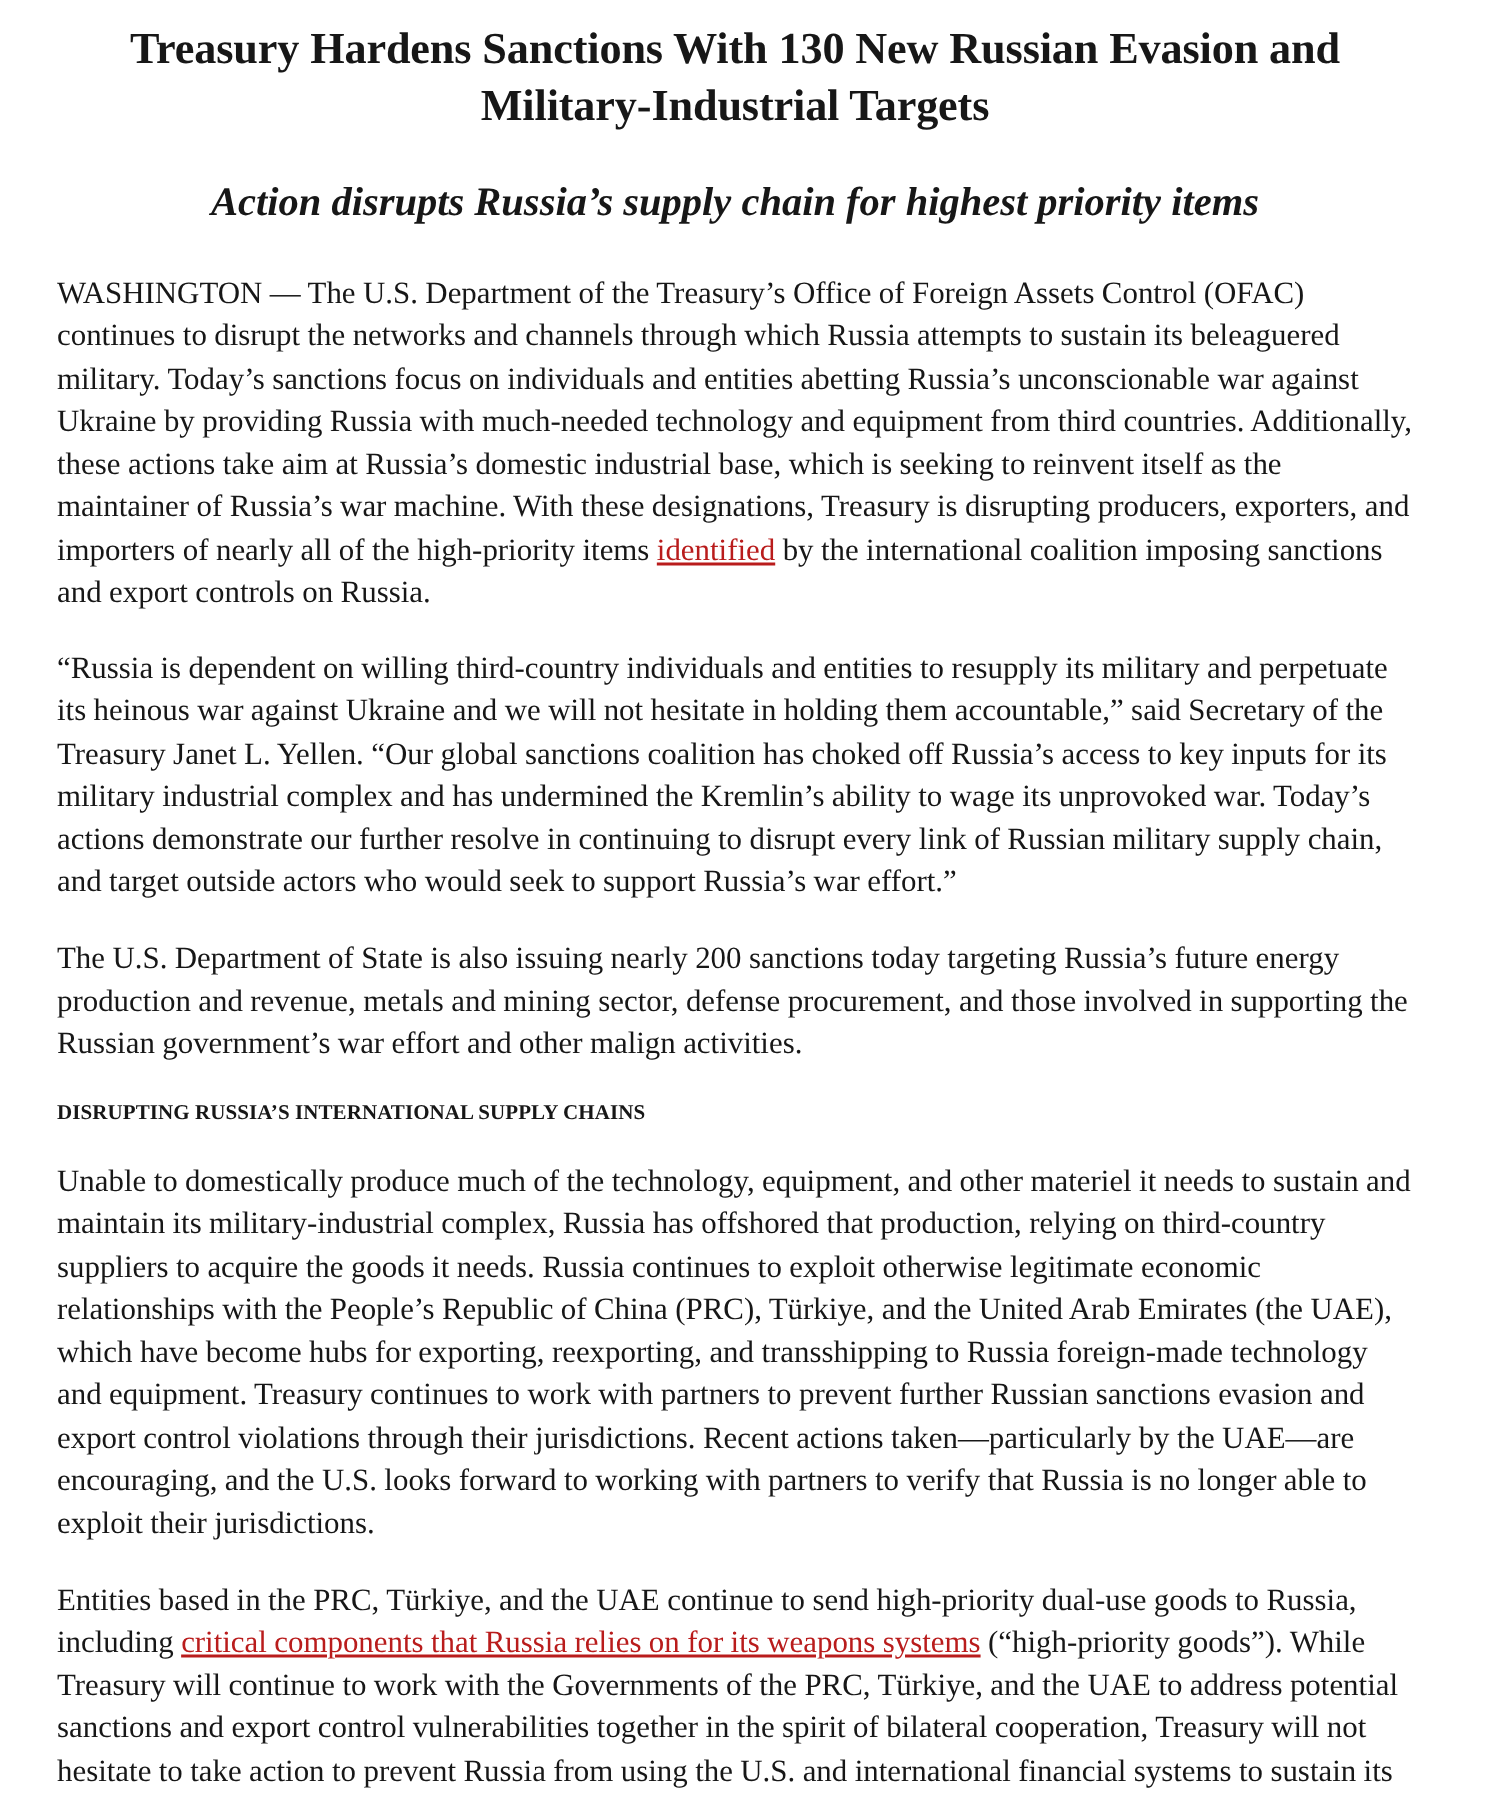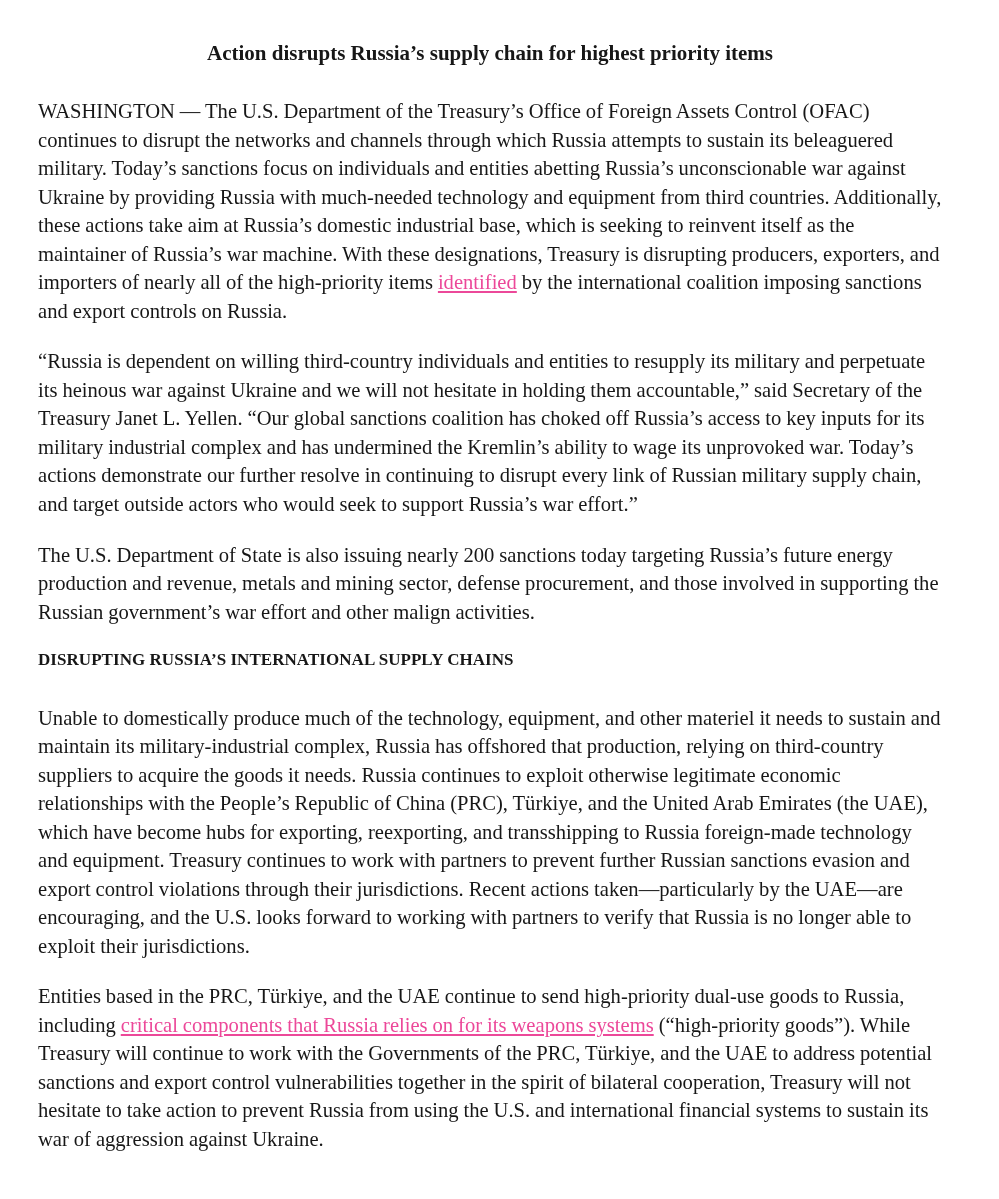--- a/index.html
+++ b/index.html
@@ -22,57 +22,59 @@
   .doc-title {
     font-size: 29.5px;
     font-weight: bold;
     line-height: 1.30;
     text-align: center;
     margin: 0 0 0 0;
     letter-spacing: -0.1px;
     padding: 0 18px;
   }
   .doc-subtitle {
-    font-size: 21px;
+    font-size: 27px;
     font-weight: bold;
+    font-style: italic;
     text-align: center;
     margin: 26px 0 0 0;
     line-height: 1.3;
   }
   .body-block {
     margin-top: 30px;
   }
   p.para {
     font-size: 20.6px;
     line-height: 1.385;
     margin: 0 0 22px 0;
     text-align: left;
     word-spacing: -0.2px;
   }
   p.para:last-child {
     margin-bottom: 0;
   }
   h2.section-heading {
-    font-size: 17px;
+    font-size: 14px;
     font-weight: bold;
     line-height: 1.38;
-    margin: 0 0 32px 0;
+    margin: 0 0 22px 0;
     letter-spacing: 0.05px;
   }
   a.doclink {
-    color: #ec4899;
+    color: #b91c1c;
     text-decoration: underline;
     text-underline-offset: 1.5px;
   }
 </style>
 </head>
 <body>
 
 <div class="page">
 
+  <h1 class="doc-title">Treasury Hardens Sanctions With 130 New Russian Evasion and Military-Industrial Targets</h1>
 
   <div class="doc-subtitle">Action disrupts Russia’s supply chain for highest priority items</div>
 
   <div class="body-block">
 
     <p class="para"><span>WASHINGTON — The U.S. Department of the Treasury’s Office of Foreign Assets Control (OFAC) continues to disrupt the networks and channels through which Russia attempts to sustain its beleaguered military. Today’s sanctions focus on individuals and entities abetting Russia’s unconscionable war against Ukraine by providing Russia with much-needed technology and equipment from third countries. Additionally, these actions take aim at Russia’s domestic industrial base, which is seeking to reinvent itself as the maintainer of Russia’s war machine. With these designations, Treasury is disrupting producers, exporters, and importers of nearly all of the high-priority items </span><a class="doclink" href="#">identified</a><span> by the international coalition imposing sanctions and export controls on Russia.</span></p>
 
     <p class="para">“Russia is dependent on willing third-country individuals and entities to resupply its military and perpetuate its heinous war against Ukraine and we will not hesitate in holding them accountable,” said Secretary of the Treasury Janet L. Yellen. “Our global sanctions coalition has choked off Russia’s access to key inputs for its military industrial complex and has undermined the Kremlin’s ability to wage its unprovoked war. Today’s actions demonstrate our further resolve in continuing to disrupt every link of Russian military supply chain, and target outside actors who would seek to support Russia’s war effort.”</p>
 
     <p class="para">The U.S. Department of State is also issuing nearly 200 sanctions today targeting Russia’s future energy production and revenue, metals and mining sector, defense procurement, and those involved in supporting the Russian government’s war effort and other malign activities.</p>

